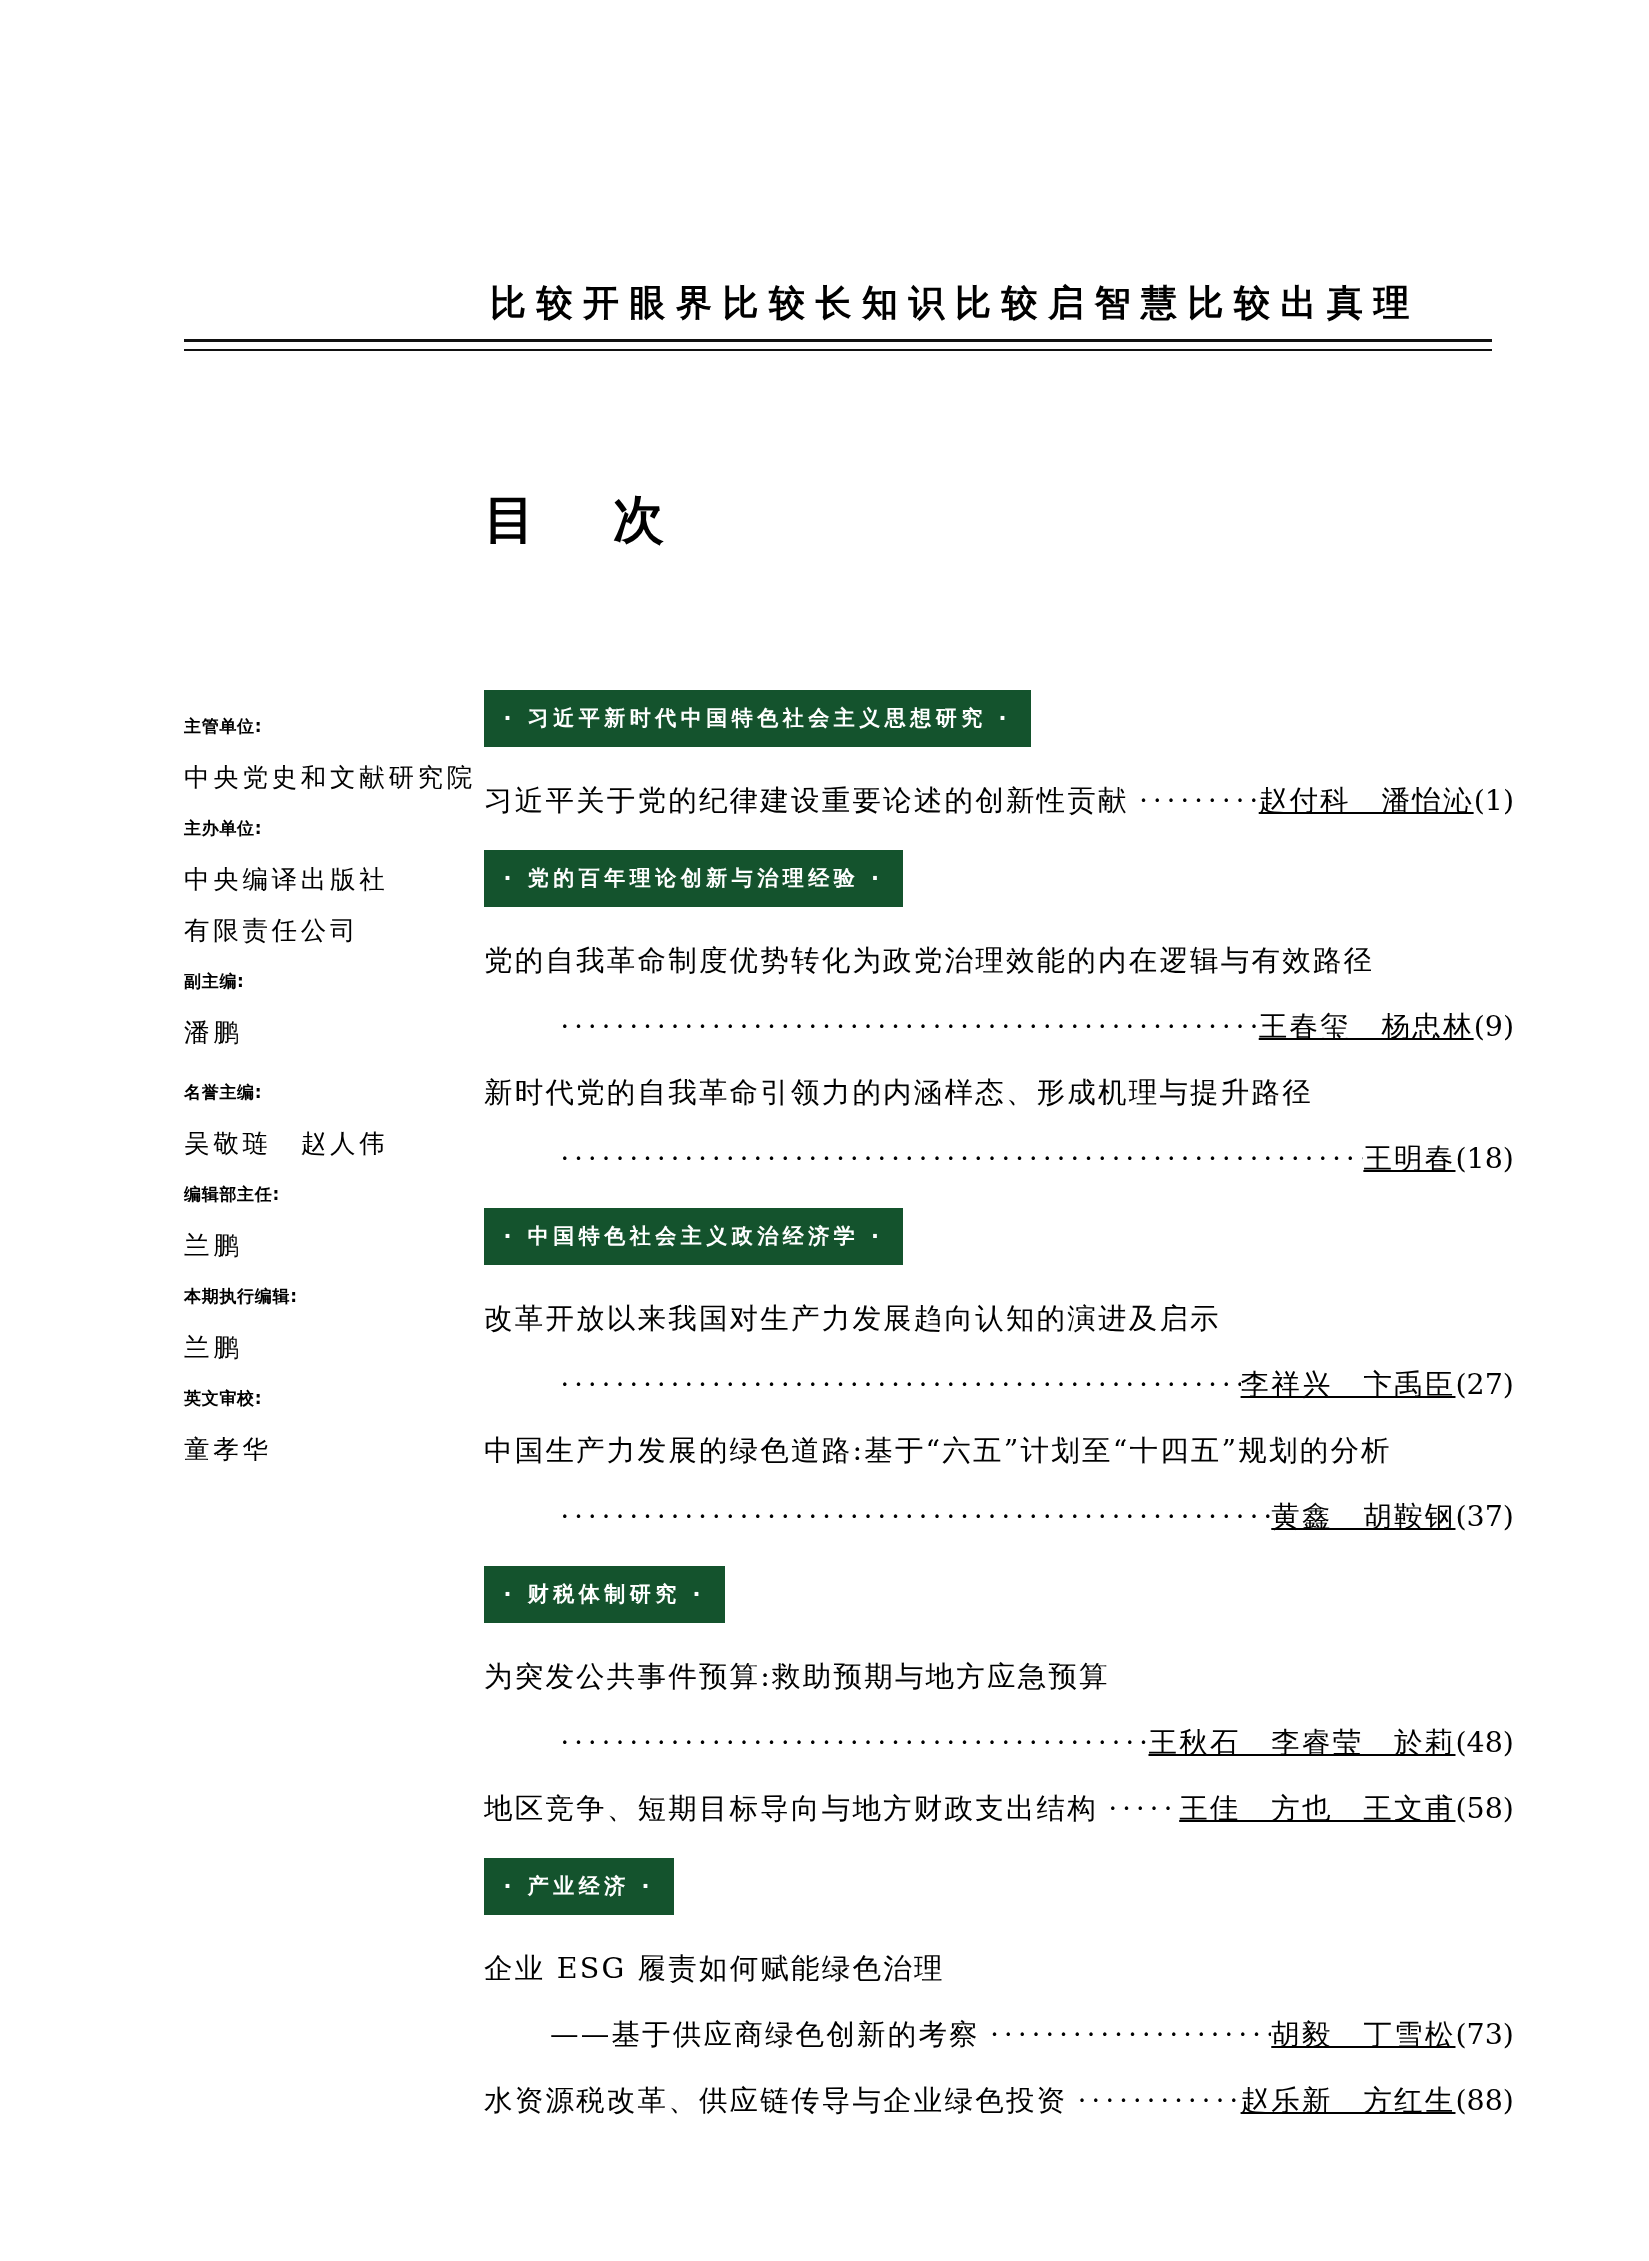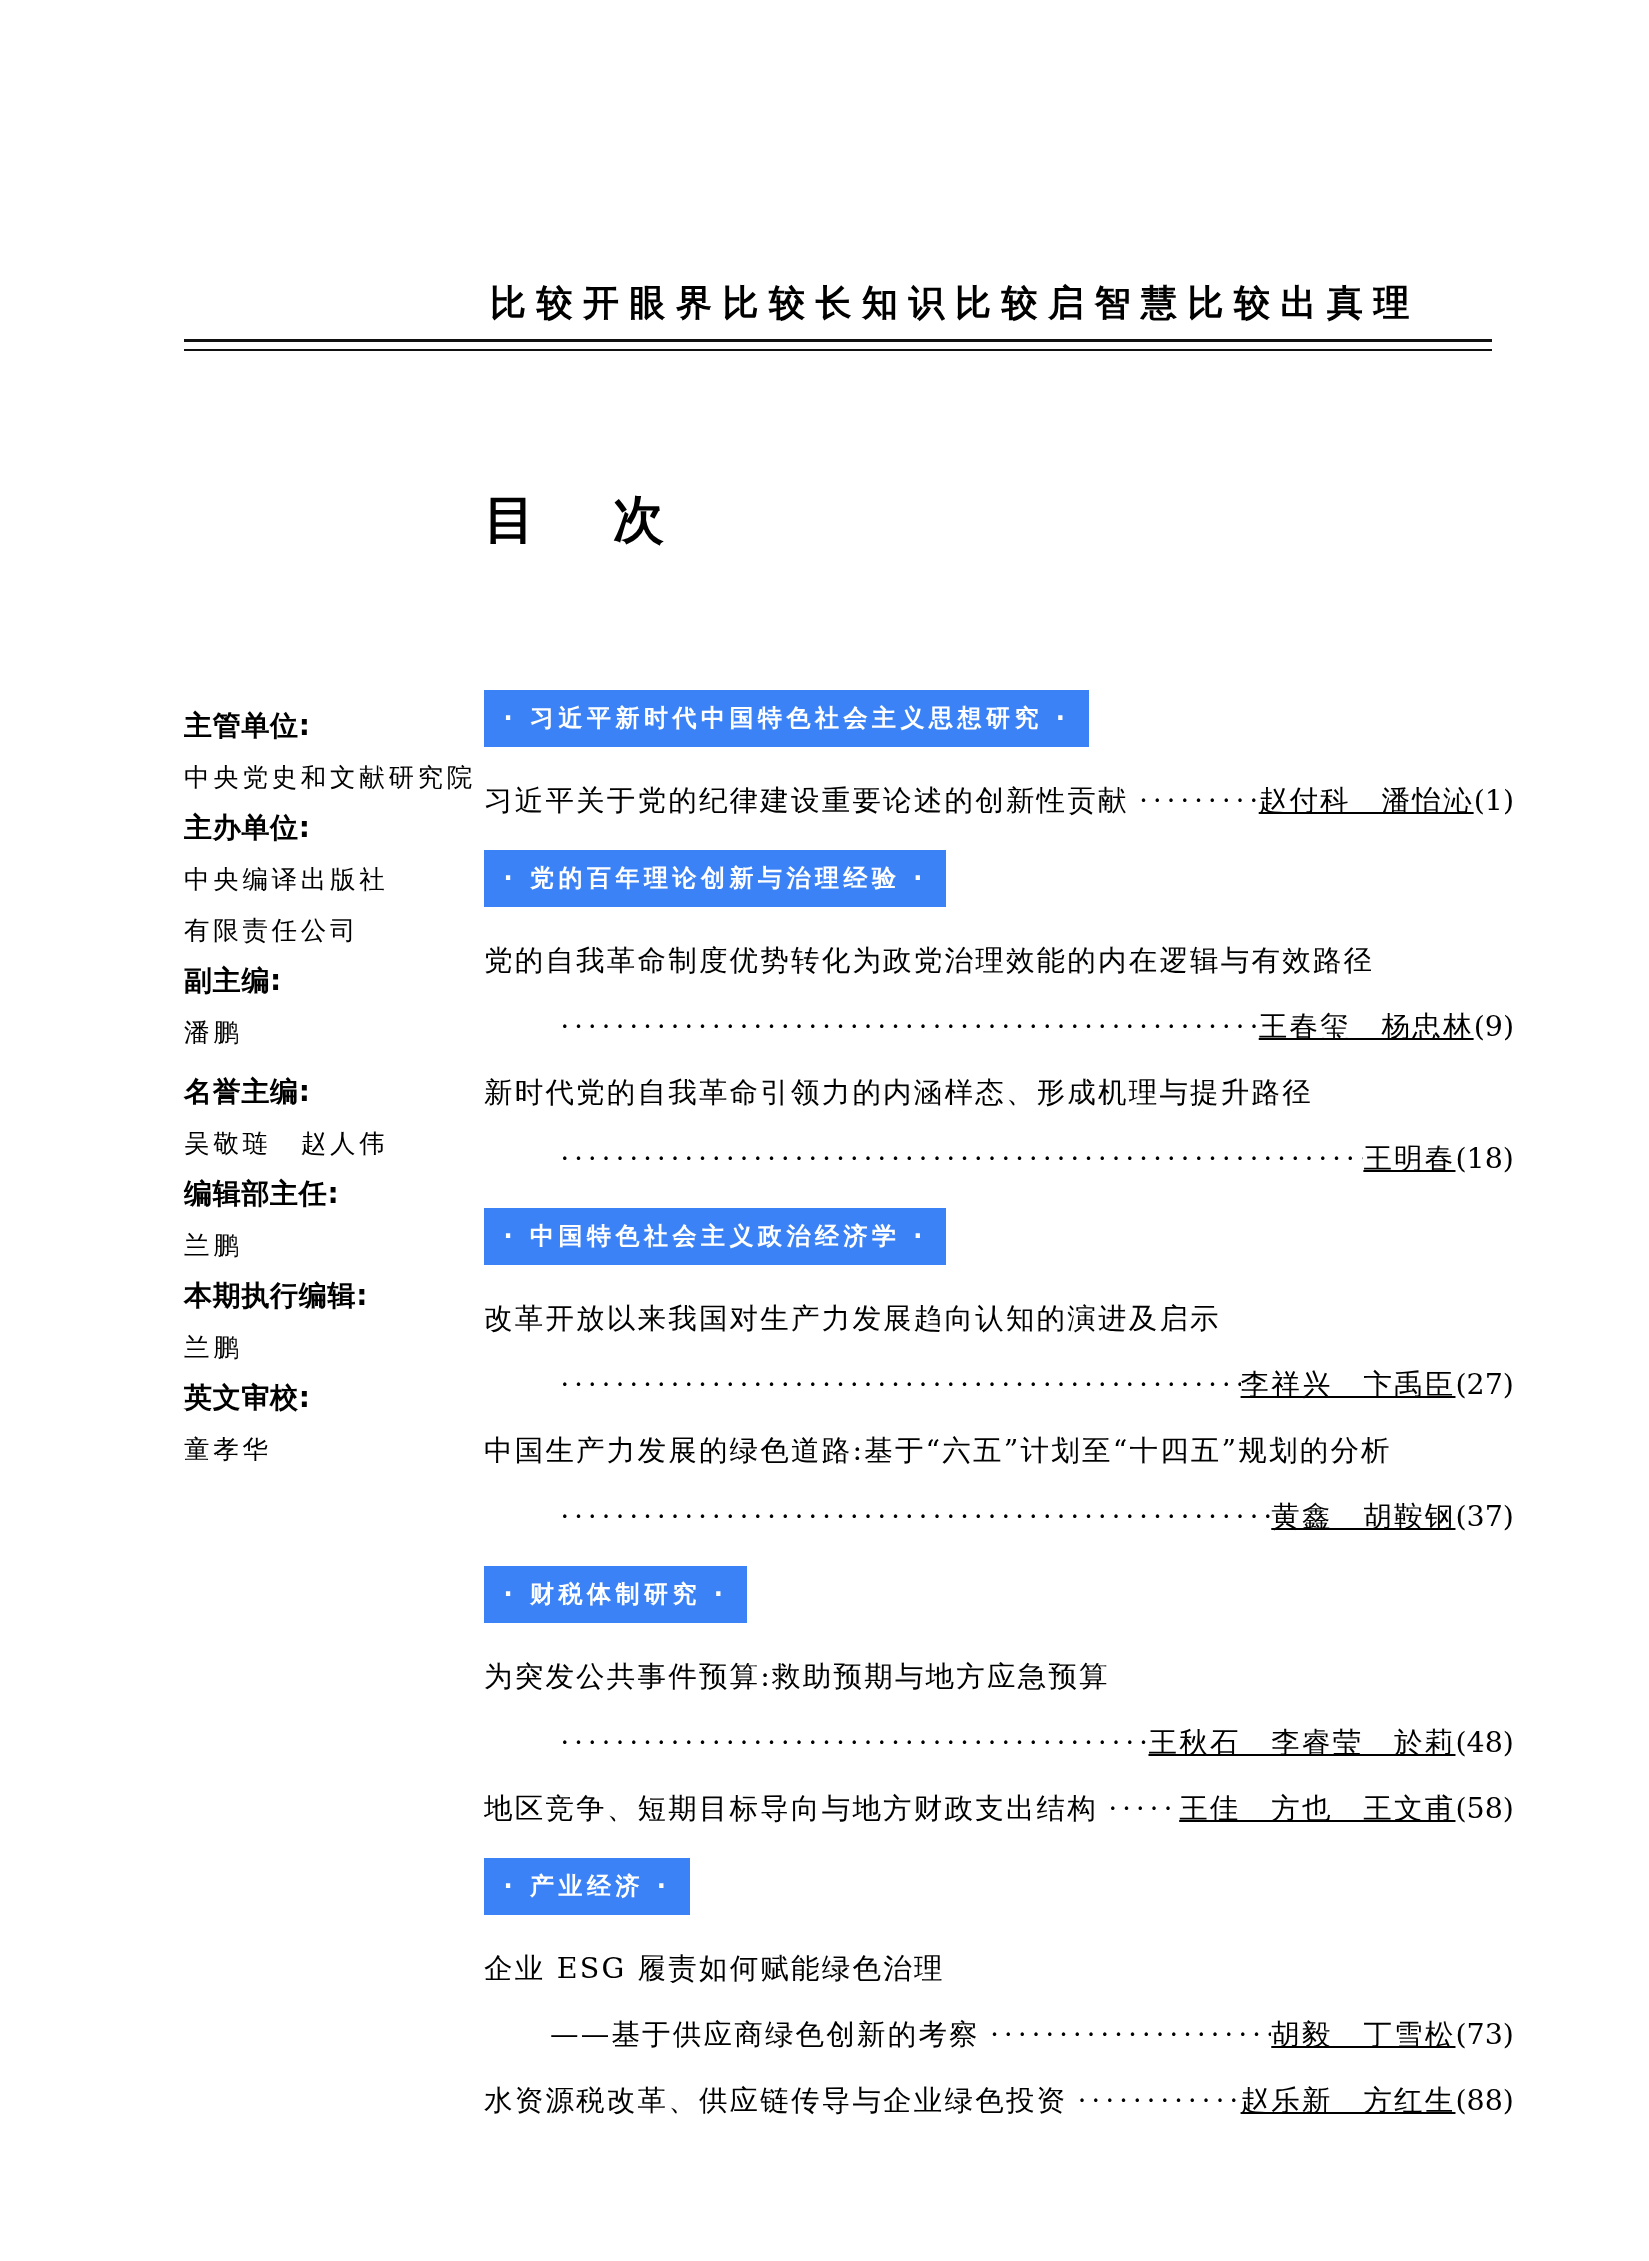--- a/index.html
+++ b/index.html
@@ -20,33 +20,33 @@
   }
   
   .page-title {
     position:absolute; left:484px; top:486px; width:1042px;
     text-align:left; font-weight:bold; font-size:51px; letter-spacing:13.5px;
   }
   
   .sidebar { position:absolute; left:184px; top:711px; width:300px; }
   .side-label {
     font-family:"DejaVu Sans", sans-serif; font-weight:bold;
-    font-size:28px; line-height:30px; margin-bottom:21px; letter-spacing:0.7px;
+    font-size:17px; line-height:30px; margin-bottom:21px; letter-spacing:0.7px;
   }
   .side-line {
     font-family:"DejaVu Serif", serif;
     font-size:25.5px; line-height:30px; margin-bottom:21px; letter-spacing:3.7px;
   }
   .side-group.gap-before { margin-top:30px; }
   
   .content { position:absolute; left:484px; top:690px; width:1042px; }
   .banner {
-    display:inline-block; background:#3b82f6; color:#fff;
+    display:inline-block; background:#14532d; color:#fff;
     font-family:"DejaVu Sans", sans-serif; font-weight:bold;
-    font-size:24px; line-height:57px; letter-spacing:4.5px;
+    font-size:21px; line-height:57px; letter-spacing:4.5px;
     padding:0 19.5px; margin-bottom:37px; white-space:nowrap;text-align:right;
   }
   .banner-wrap { line-height:0; }
   .line {
     display:flex; align-items:flex-end;
     font-size:28.5px; line-height:33px; margin-bottom:33px;
     padding-right:12px; white-space:nowrap;
   }
   .atitle { flex:0 0 auto; letter-spacing:2.2px; }
   .leader {

